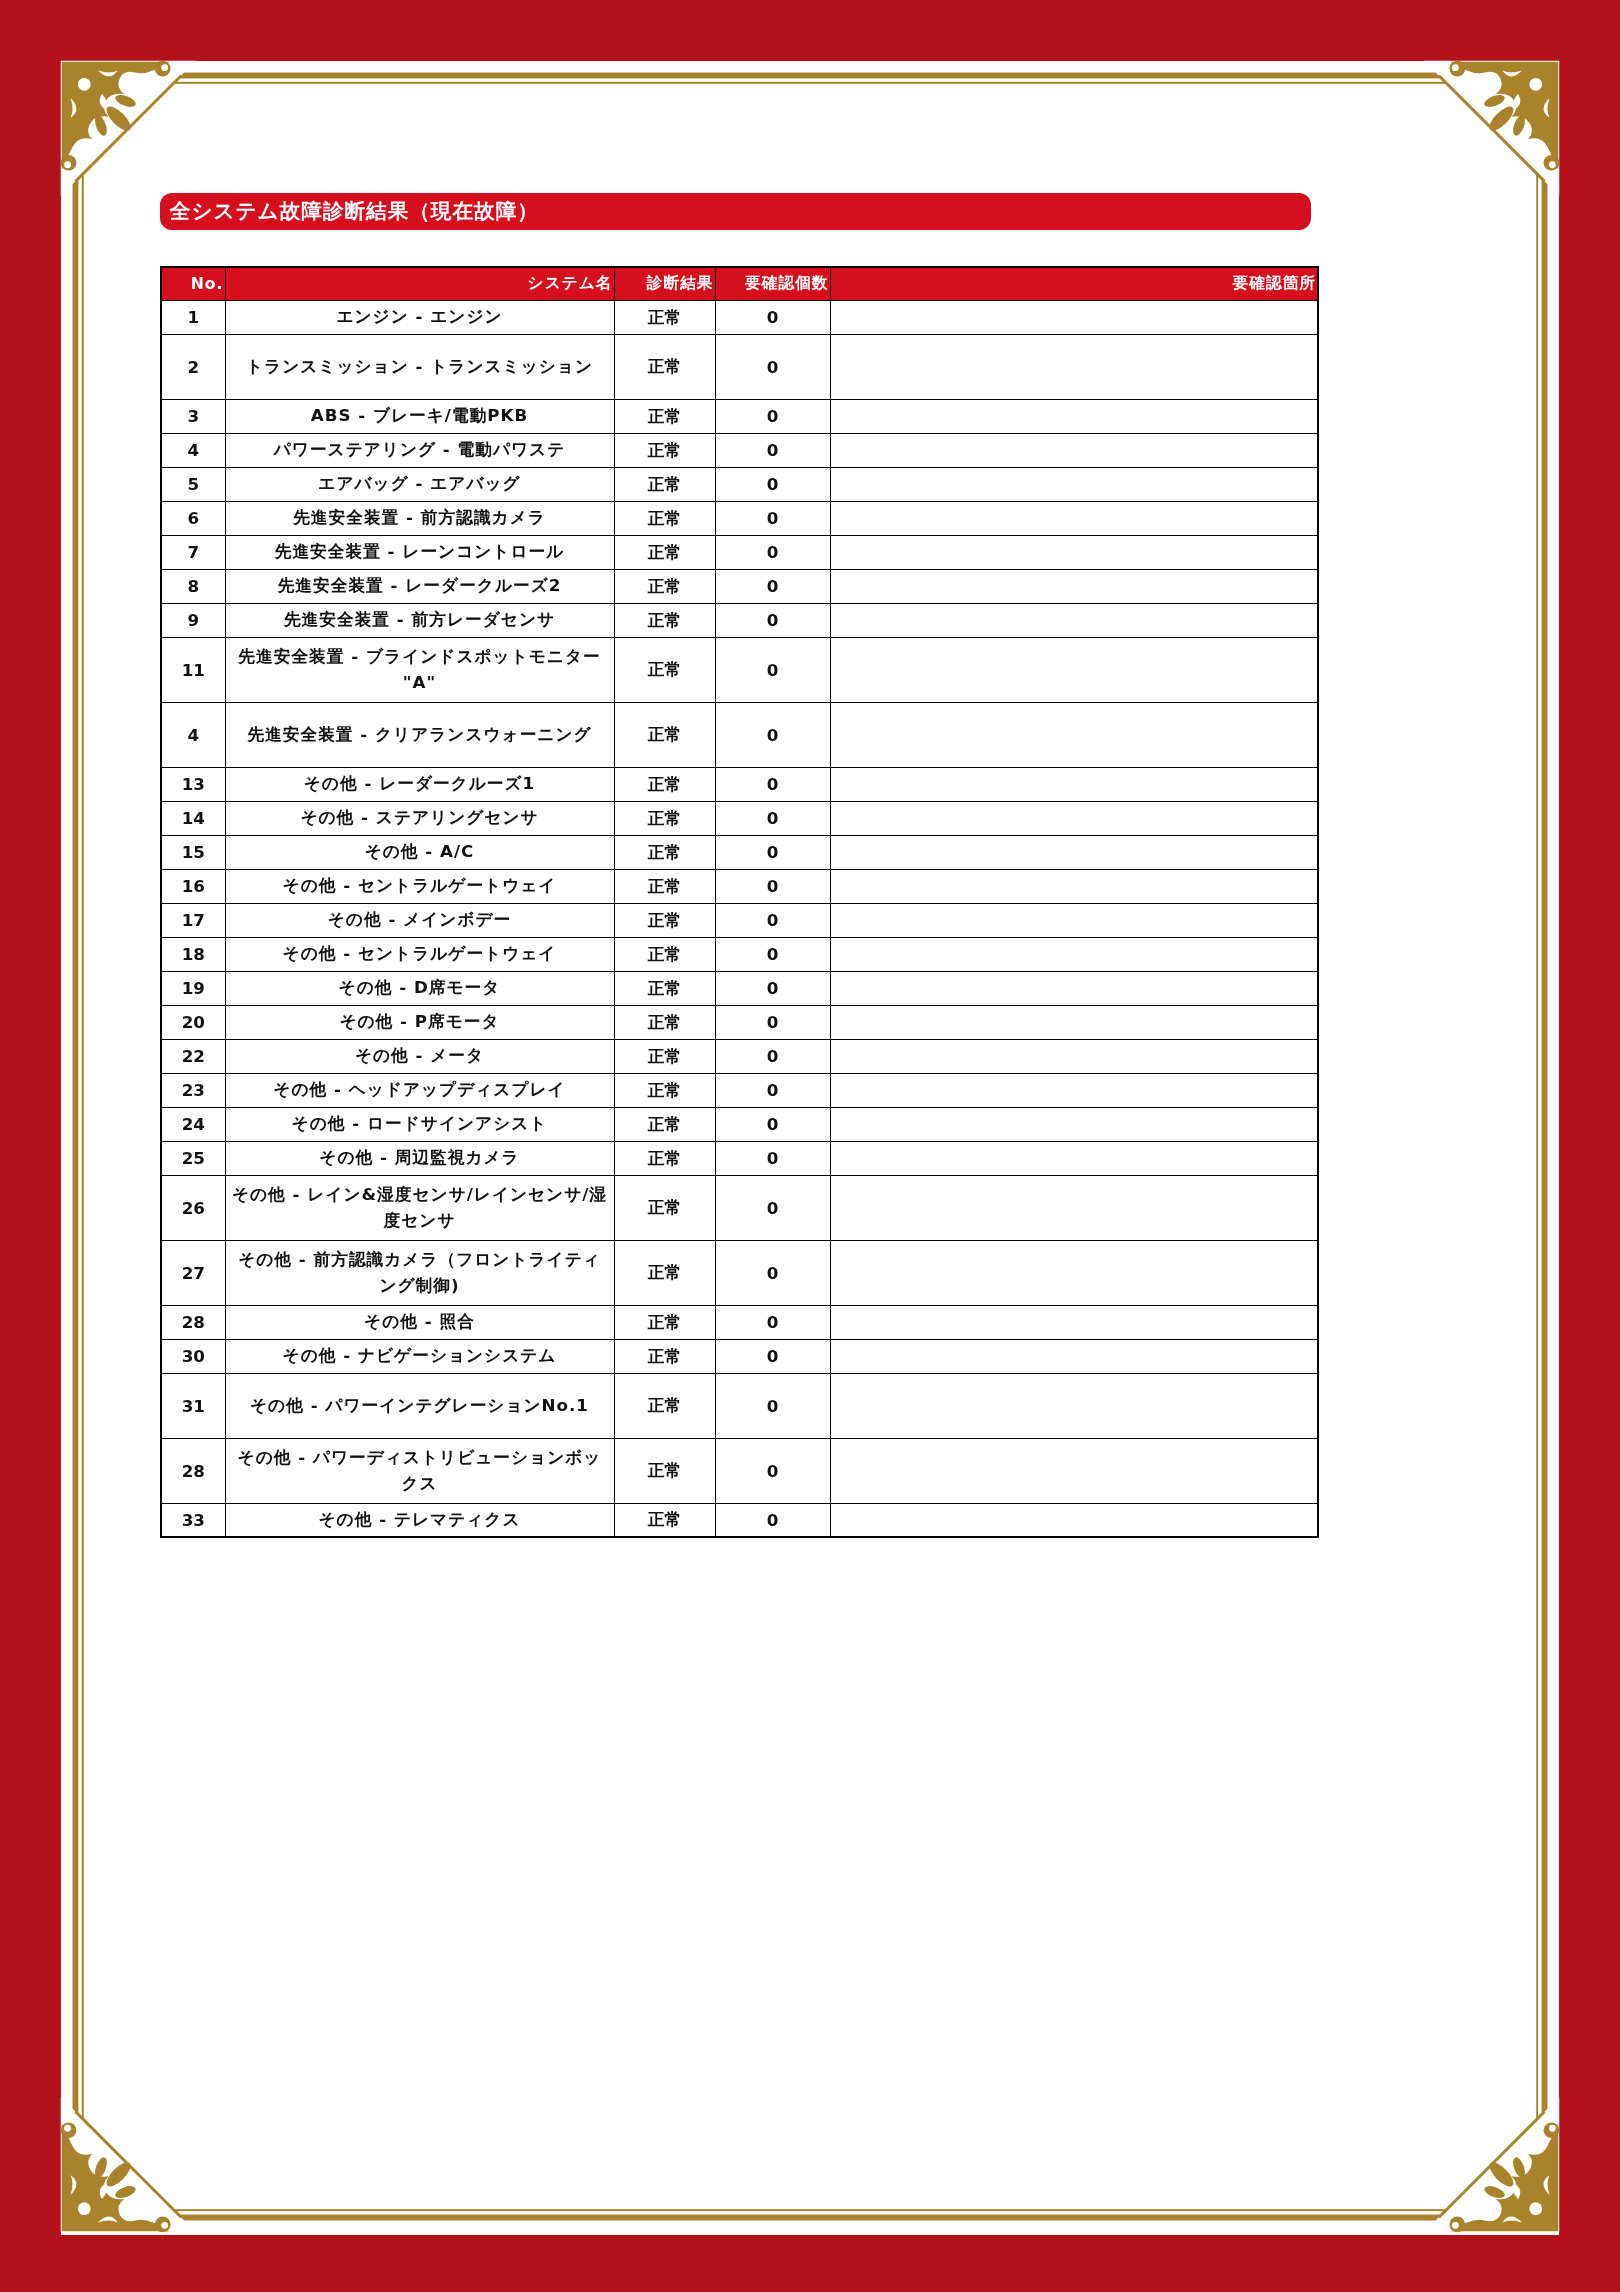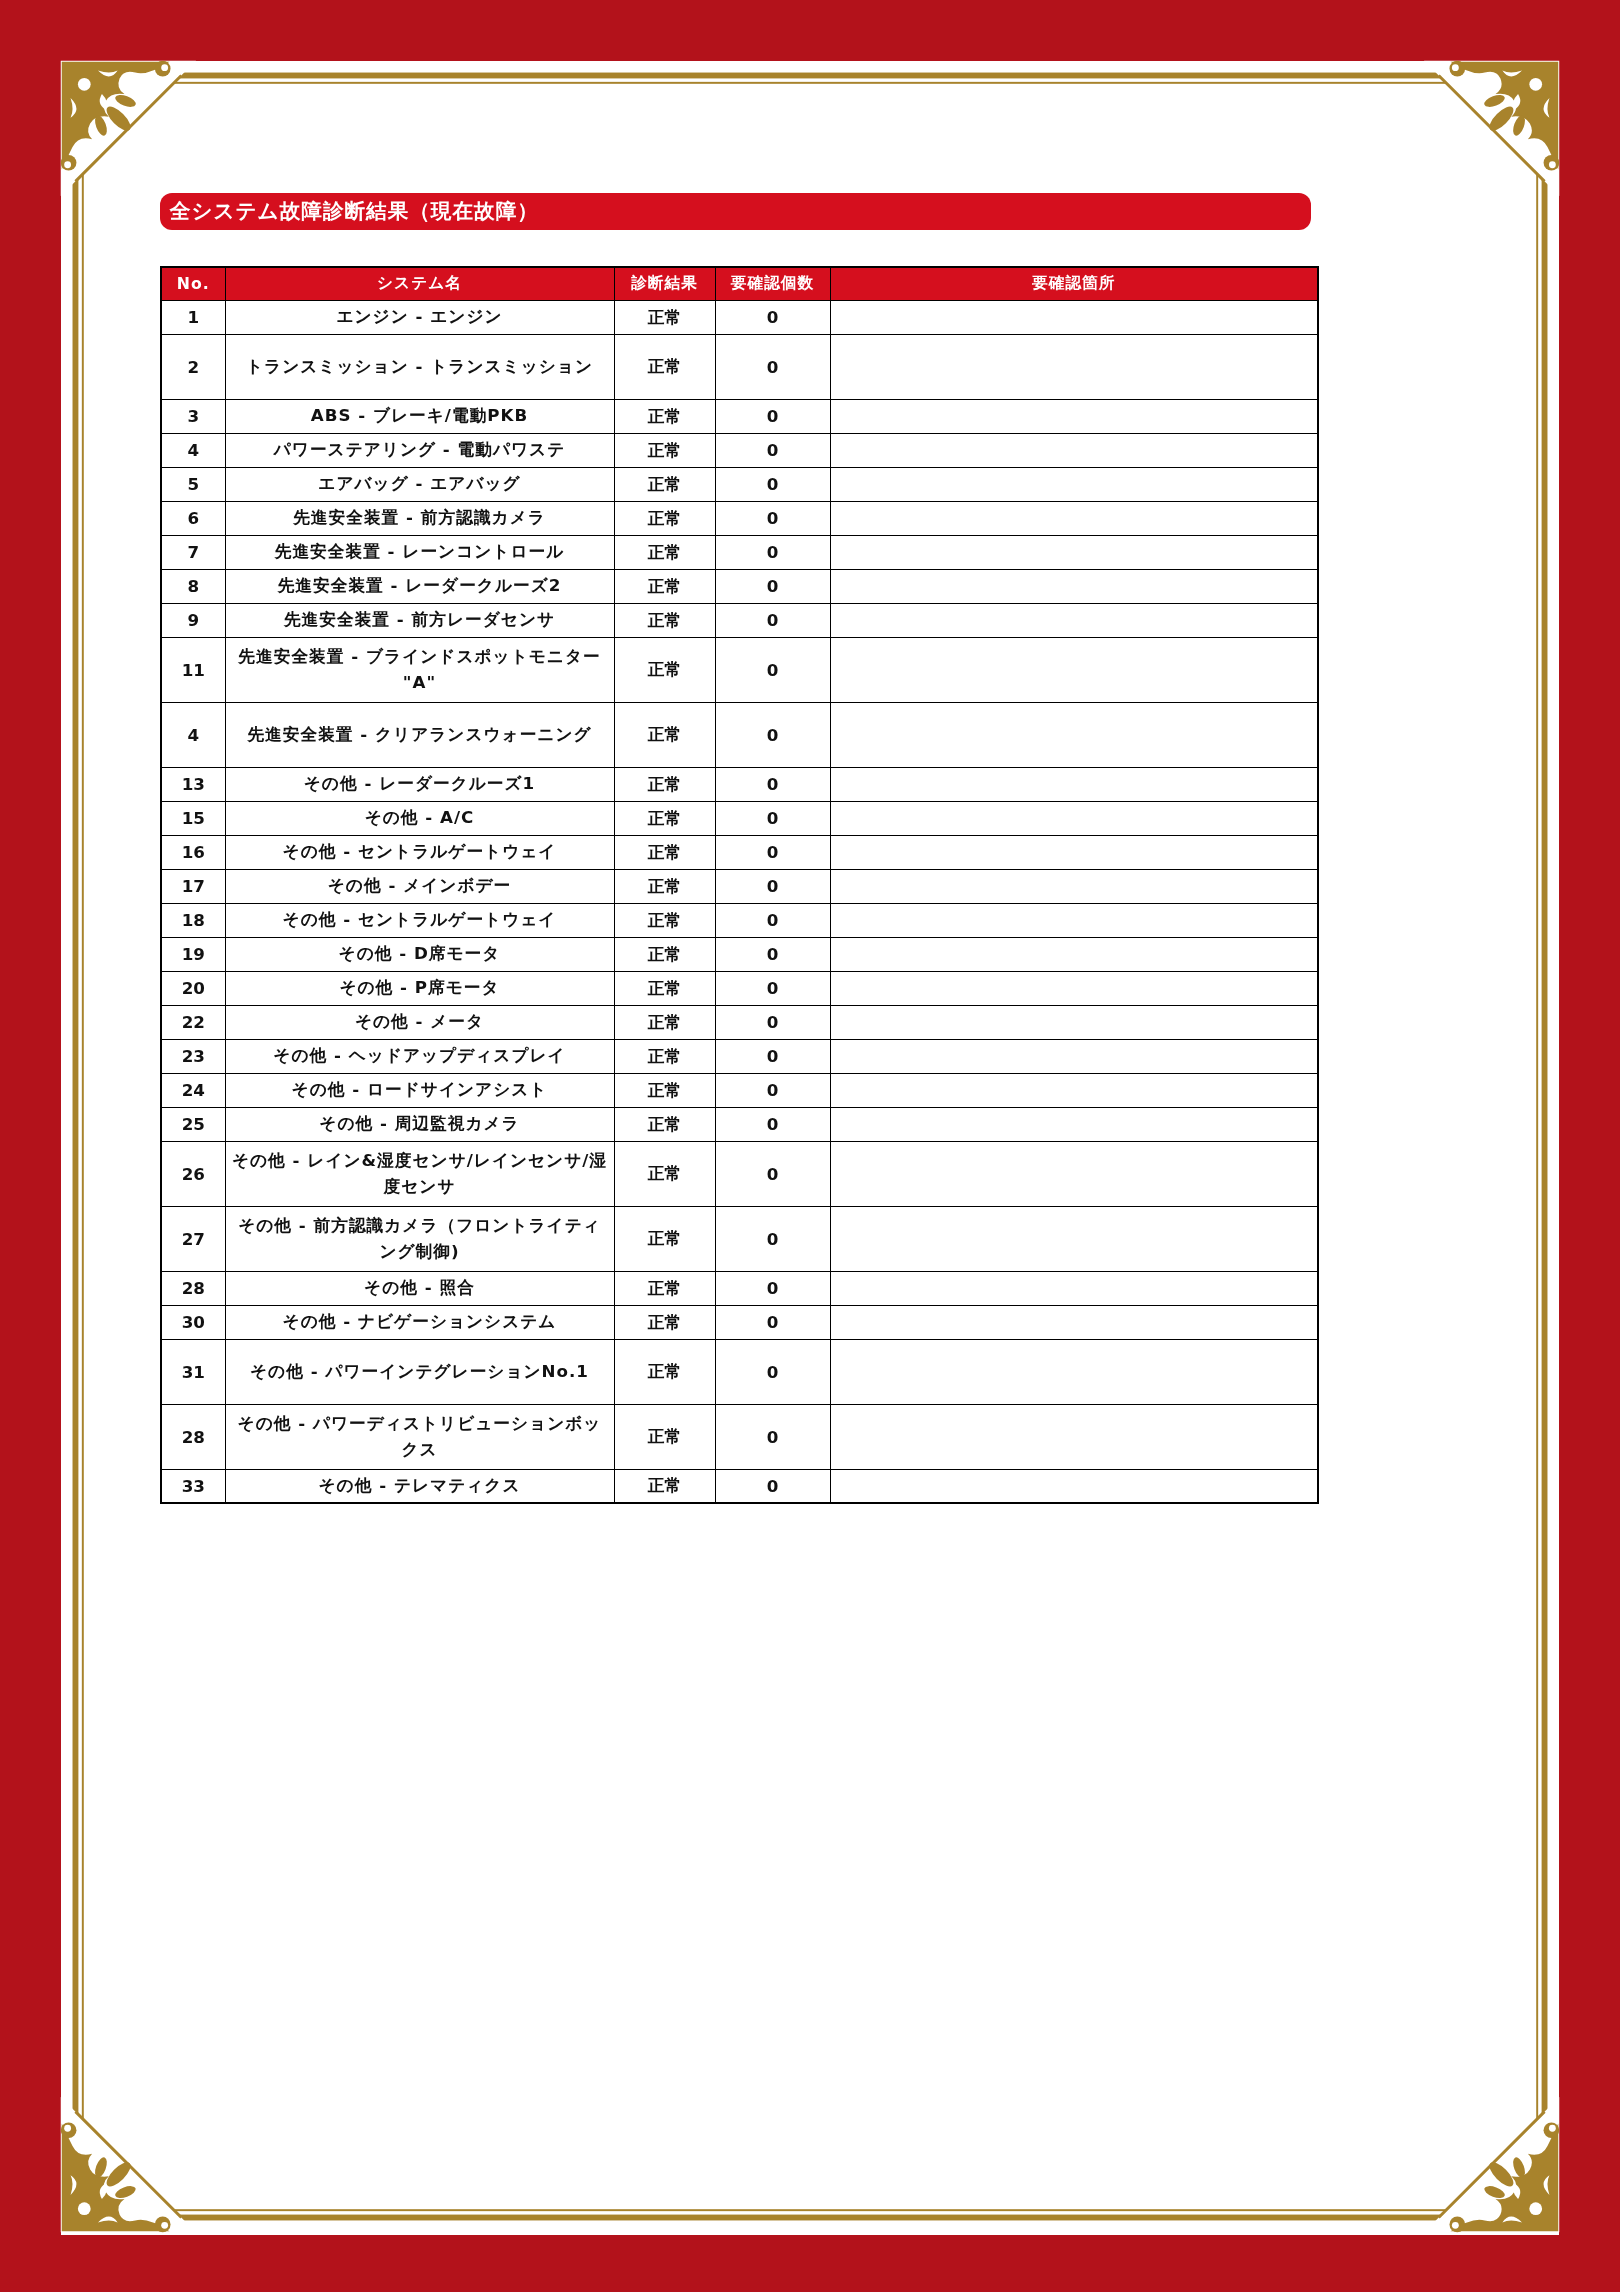--- a/index.html
+++ b/index.html
@@ -61,21 +61,21 @@
     vertical-align:middle;
     overflow:hidden;
   }
   table.diag{border:2px solid #000;}
   table.diag thead th{
     background:var(--accent-red);
     color:#ffffff;
     font-size:15.7px;
     font-weight:bold;
     height:33px;
-    text-align:center;
+    text-align:right;
     letter-spacing:1px;
   }
   table.diag td{
     font-size:16.7px;
     height:34px;
     text-align:center;
     padding:2px 3.9px;
   }
   table.diag tr.tall td{height:65px;}
   td.c-system{
@@ -233,20 +233,27 @@
     <td class="c-location"></td>
   </tr>
           <tr>
     <td class="c-no">13</td>
     <td class="c-system">その他 - レーダークルーズ1</td>
     <td class="c-result">正常</td>
     <td class="c-count">0</td>
     <td class="c-location"></td>
   </tr>
           <tr>
+    <td class="c-no">14</td>
+    <td class="c-system">その他 - ステアリングセンサ</td>
+    <td class="c-result">正常</td>
+    <td class="c-count">0</td>
+    <td class="c-location"></td>
+  </tr>
+          <tr>
     <td class="c-no">15</td>
     <td class="c-system">その他 - A/C</td>
     <td class="c-result">正常</td>
     <td class="c-count">0</td>
     <td class="c-location"></td>
   </tr>
           <tr>
     <td class="c-no">16</td>
     <td class="c-system">その他 - セントラルゲートウェイ</td>
     <td class="c-result">正常</td>

